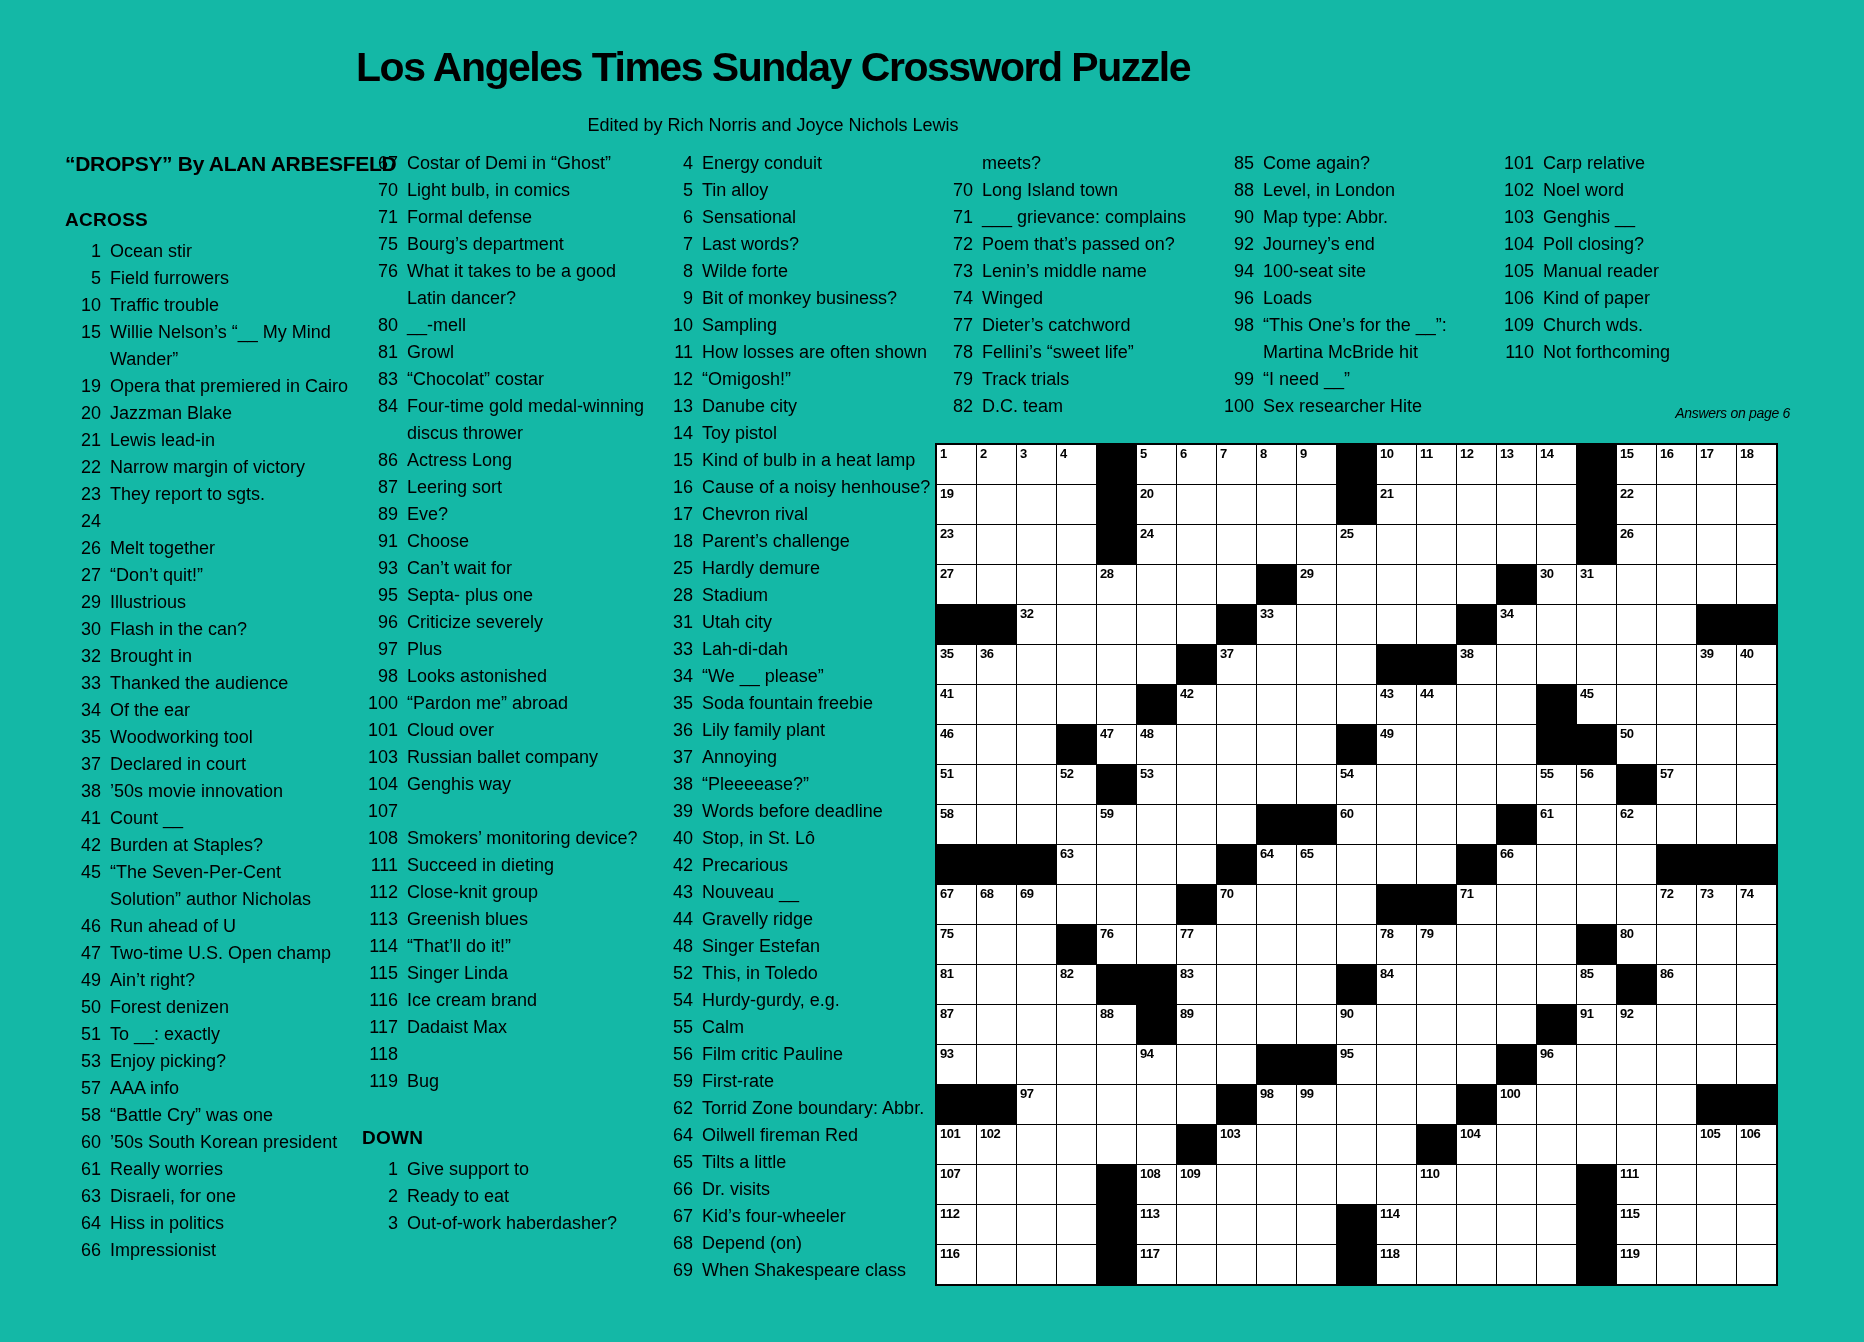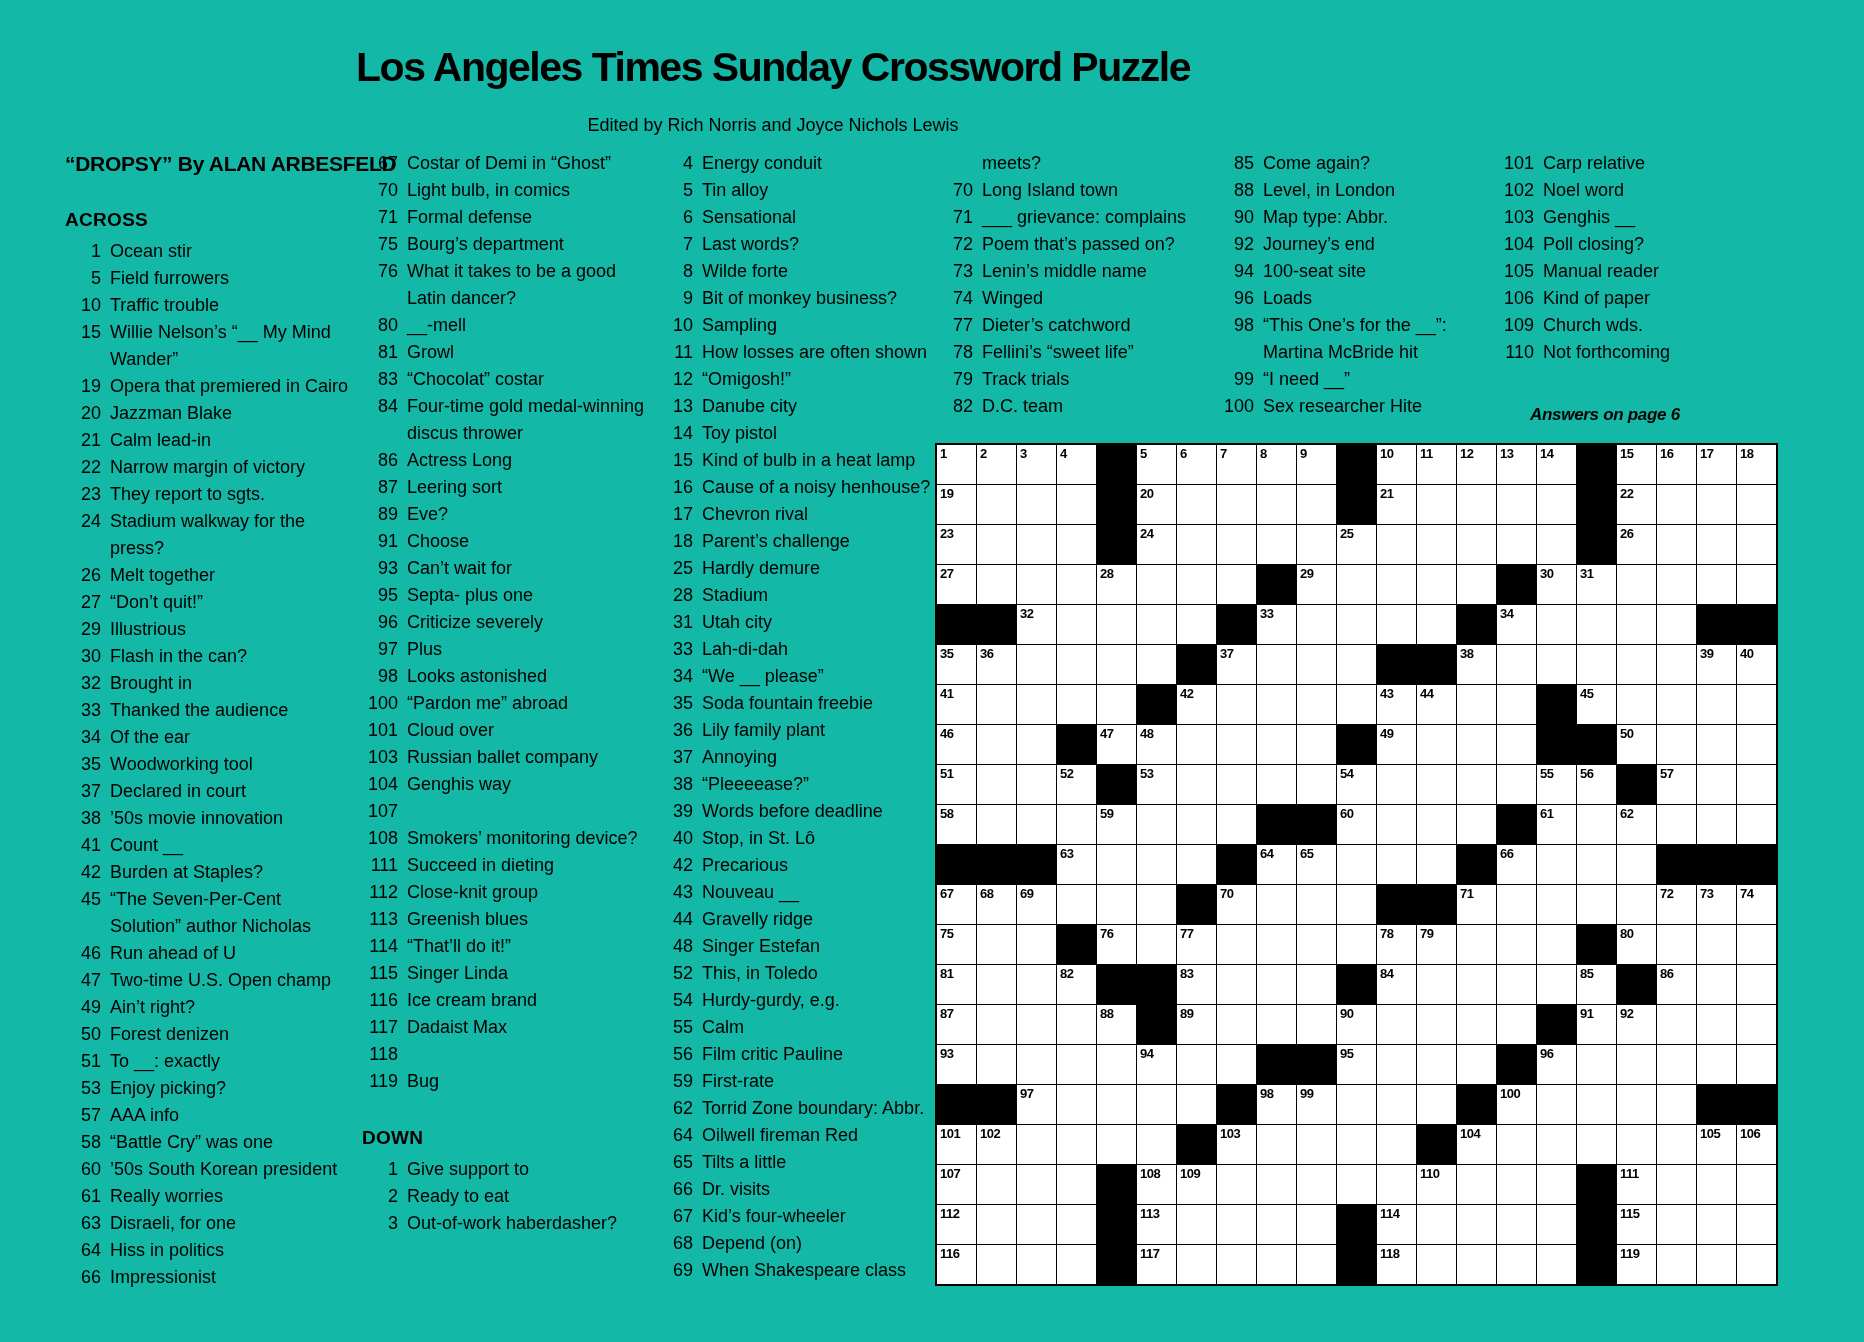--- a/index.html
+++ b/index.html
@@ -24,22 +24,22 @@
 
   .byline { font-weight:bold; font-size:21px; letter-spacing:-0.3px; margin-bottom:29px; white-space:nowrap; }
   .section-header { font-weight:bold; font-size:19px; letter-spacing:0.3px; margin-bottom:5px; }
   .section-header.down { margin-top:29px; }
 
   .clue { display:flex; align-items:flex-start; }
   .cnum { width:36px; text-align:right; flex:none; }
   .ctext { margin-left:9px; width:242px; }
 
   .answers-note {
-    position:absolute; top:405px; left:1530px; width:260px; 
-    font-size:17px; font-weight:bold; font-style:italic; letter-spacing:-0.3px;
+    position:absolute; top:405px; left:1530px; width:260px; text-align:right;
+    font-size:14px; font-weight:normal; font-style:italic; letter-spacing:-0.3px;
   }
 
   .grid {
     position:absolute; left:935px; top:443px;
     display:grid; grid-template-columns:repeat(21,39px); grid-auto-rows:39px;
     gap:1px; background:#000; border:2px solid #000;
   }
   .cell { background:#fff; position:relative; }
   .cell.b { background:#000; }
   .num {
@@ -79,33 +79,32 @@
       <div class="clue">
         <span class="cnum">19</span>
         <span class="ctext">Opera that premiered in Cairo</span>
       </div>
       <div class="clue">
         <span class="cnum">20</span>
         <span class="ctext">Jazzman Blake</span>
       </div>
       <div class="clue">
         <span class="cnum">21</span>
-        <span class="ctext">Calm lead-in</span>
+        <span class="ctext">Lewis lead-in</span>
       </div>
       <div class="clue">
         <span class="cnum">22</span>
         <span class="ctext">Narrow margin of victory</span>
       </div>
       <div class="clue">
         <span class="cnum">23</span>
         <span class="ctext">They report to sgts.</span>
       </div>
       <div class="clue">
         <span class="cnum">24</span>
-        <span class="ctext">Stadium walkway for the press?</span>
       </div>
       <div class="clue">
         <span class="cnum">26</span>
         <span class="ctext">Melt together</span>
       </div>
       <div class="clue">
         <span class="cnum">27</span>
         <span class="ctext">“Don’t quit!”</span>
       </div>
       <div class="clue">

